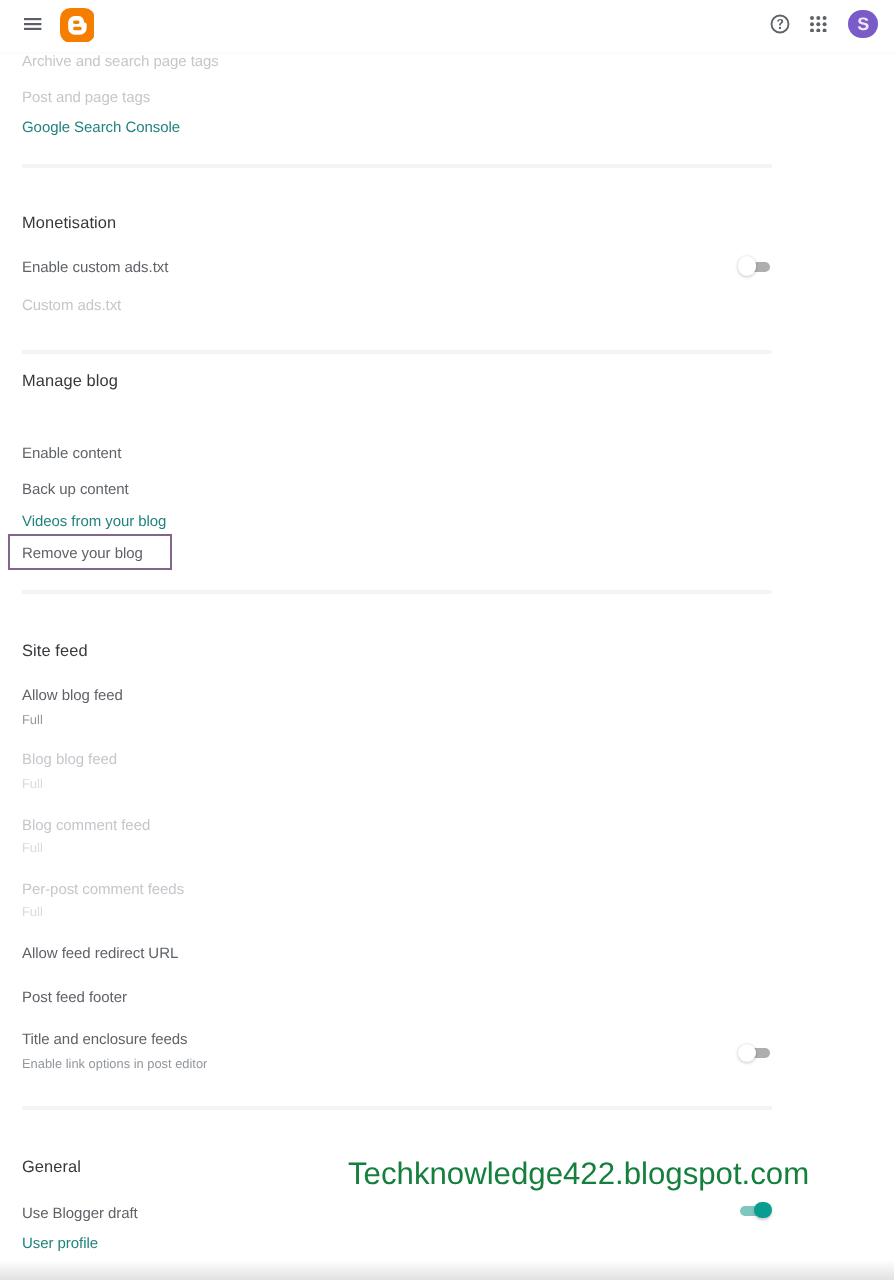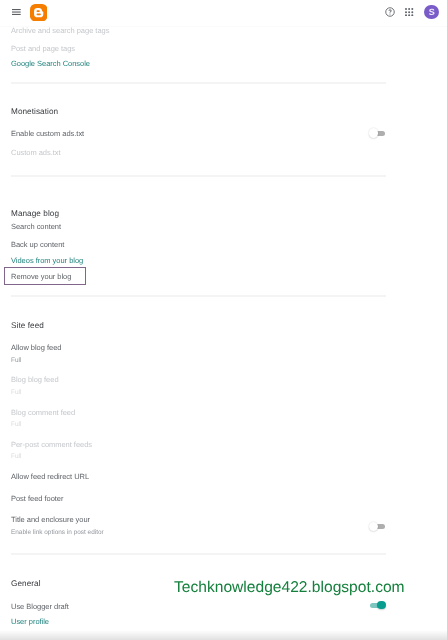--- a/index.html
+++ b/index.html
@@ -99,41 +99,41 @@
   <div class="row sect" style="top:107px">Monetisation</div>
   <div class="row lbl" style="top:129.4px">Enable custom ads.txt</div>
   <div class="tg" style="left:368.4px;top:128.4px">
       <div class="track"></div>
       <div class="thumb"></div>
     </div>
   <div class="row lbl faded" style="top:147.6px">Custom ads.txt</div>
 
   <div class="divider" style="top:175.1px"></div>
 
-  <div class="row sect" style="top:209px">Manage blog</div>
-  <div class="row lbl" style="top:222px">Search content</div>
+  <div class="row sect" style="top:186px">Manage blog</div>
+  <div class="row lbl" style="top:222px">Enable content</div>
   <div class="row lbl" style="top:240px">Back up content</div>
   <div class="row lbl link" style="top:255.6px">Videos from your blog</div>
   <div class="hl" style="left:3.5px;top:266.5px;width:82px;height:18px"></div>
   <div class="row lbl" style="top:271.6px">Remove your blog</div>
 
   <div class="divider" style="top:295.1px"></div>
 
   <div class="row sect" style="top:321.3px">Site feed</div>
   <div class="row lbl" style="top:343.4px">Allow blog feed</div>
   <div class="row sub" style="top:356.8px">Full</div>
   <div class="row lbl faded" style="top:375px">Blog blog feed</div>
   <div class="row sub fadedsub" style="top:388.7px">Full</div>
   <div class="row lbl faded" style="top:407.5px">Blog comment feed</div>
   <div class="row sub fadedsub" style="top:420.6px">Full</div>
   <div class="row lbl faded" style="top:440px">Per-post comment feeds</div>
   <div class="row sub fadedsub" style="top:453.1px">Full</div>
   <div class="row lbl" style="top:472px">Allow feed redirect URL</div>
   <div class="row lbl" style="top:493.5px">Post feed footer</div>
-  <div class="row lbl" style="top:514.7px">Title and enclosure your</div>
+  <div class="row lbl" style="top:514.7px">Title and enclosure feeds</div>
   <div class="row sub" style="top:528.9px">Enable link options in post editor</div>
   <div class="tg" style="left:368.4px;top:521.6px">
       <div class="track"></div>
       <div class="thumb"></div>
     </div>
 
   <div class="divider" style="top:553.1px"></div>
 
   <div class="row sect" style="top:579.3px">General</div>
   <div class="row lbl" style="top:601.7px">Use Blogger draft</div>

